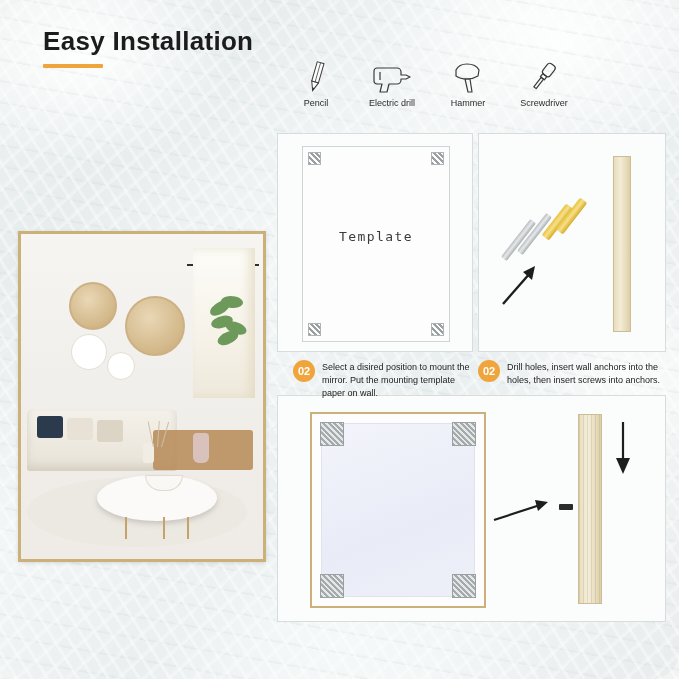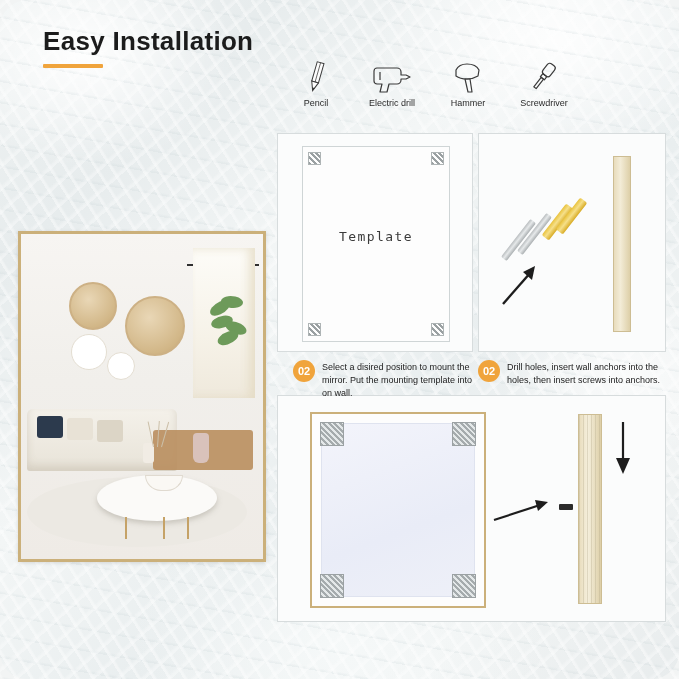--- a/index.html
+++ b/index.html
@@ -535,21 +535,21 @@
     <svg class="arrow-svg" style="left:332px; top:24px;" width="26" height="56" viewBox="0 0 26 56">
       <g stroke="#1d1d1d" stroke-width="2.2" fill="#1d1d1d">
         <line x1="13" y1="2" x2="13" y2="42"></line>
         <polygon points="13,54 6,38 20,38" stroke="none"></polygon>
       </g>
     </svg>
   </div>
 
   <div class="caption" id="caption-1">
     <div class="step-badge">02</div>
-    <div class="caption-text">Select a disired position to mount the mirror. Put the mounting template into on wall.</div>
+    <div class="caption-text">Select a disired position to mount the mirror. Put the mounting template paper on wall.</div>
   </div>
 
   <div class="caption" id="caption-2">
     <div class="step-badge">02</div>
     <div class="caption-text">Drill holes, insert wall anchors into the holes, then insert screws into anchors.</div>
   </div>
 
 </div>
 
 </body></html>

